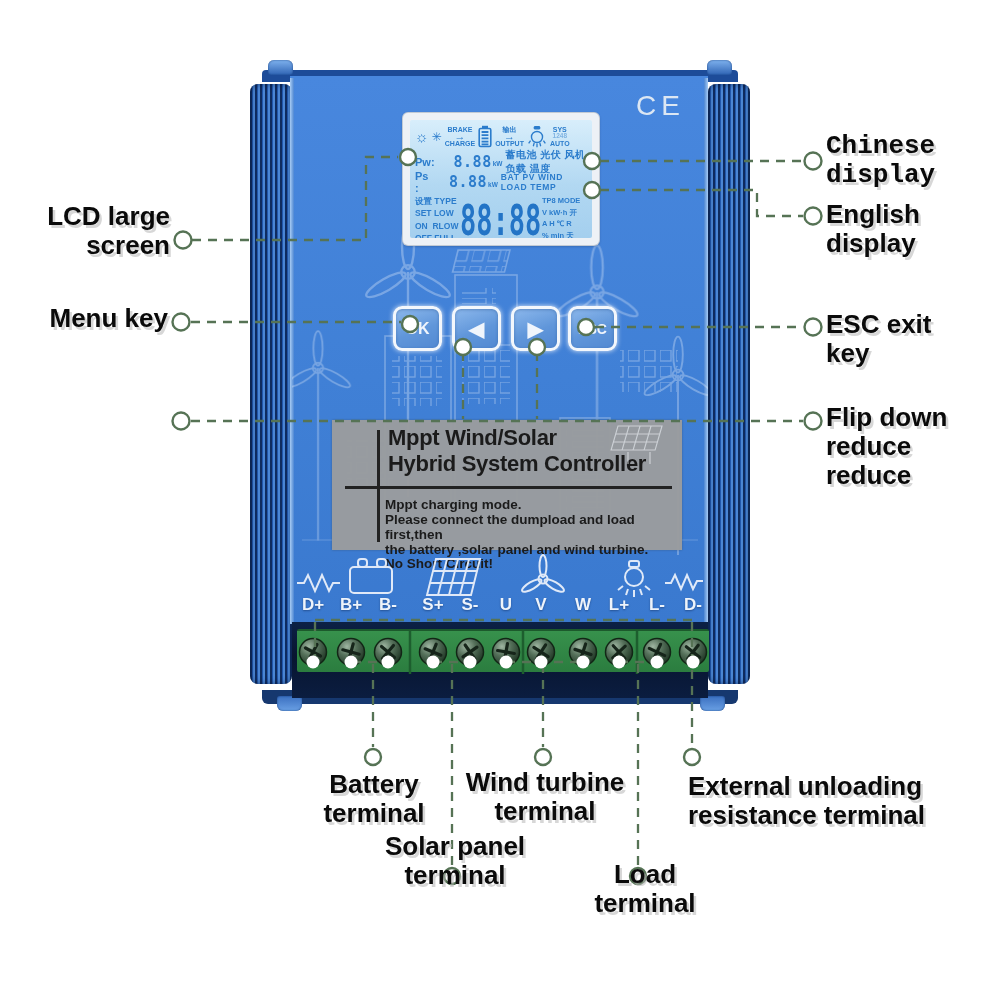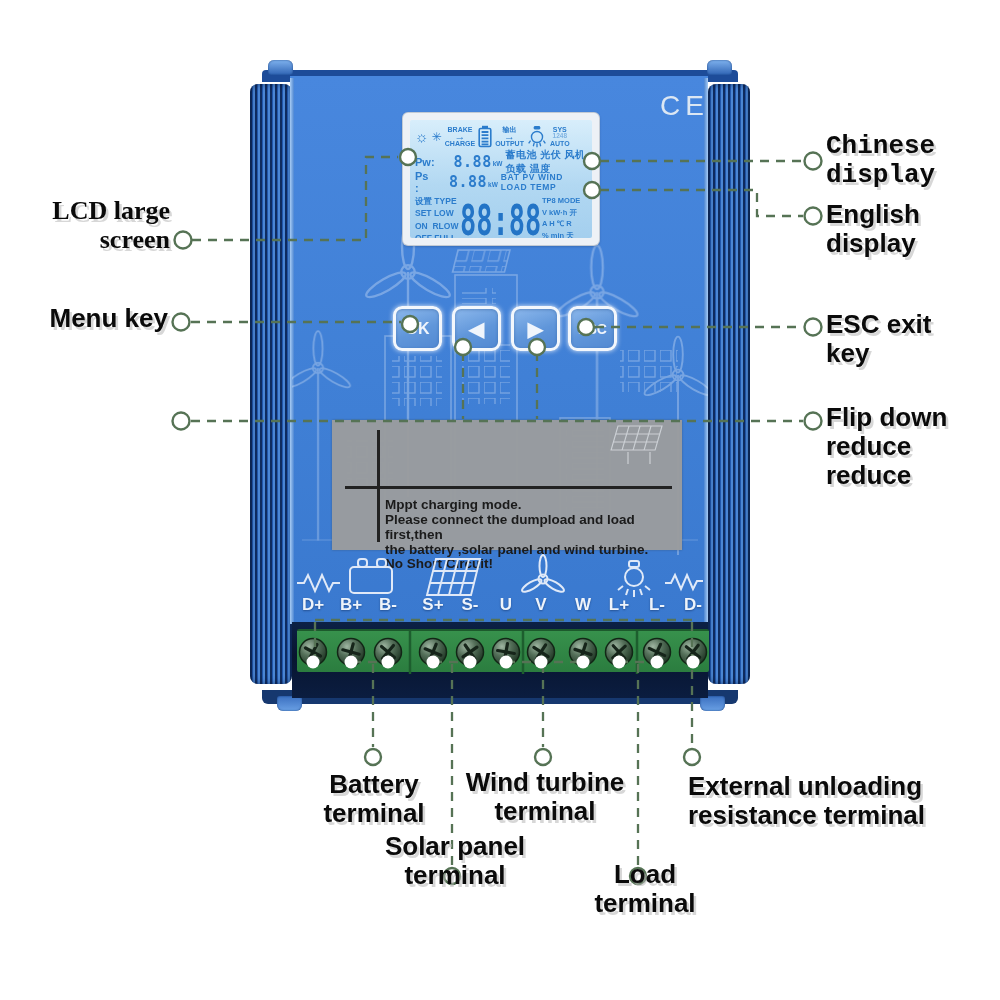--- a/index.html
+++ b/index.html
@@ -12,21 +12,21 @@
         background:linear-gradient(180deg,#7fb2ee,#2f64b4);box-shadow:inset 0 0 2px #123a7a;}
   .bump.b{border-radius:3px 3px 6px 6px;background:linear-gradient(180deg,#3a6fc0,#6aa0e4);}
   .fin{position:absolute;top:84px;width:42px;height:600px;border-radius:8px;
        background:repeating-linear-gradient(90deg,#0f2c60 0 2px,#2257ab 2px 3.5px,#4b86d4 3.5px 5px);
        box-shadow:inset 0 0 6px rgba(5,20,50,.6);}
   .face{position:absolute;left:290px;top:76px;width:418px;height:548px;
         background:linear-gradient(180deg,#4887de 0%,#4080d6 55%,#3a79cf 100%);}
   .edge{position:absolute;top:78px;width:4px;height:546px;background:linear-gradient(90deg,#a8ccf4,#4d86d2);}
   .edge.r{background:linear-gradient(90deg,#4d86d2,#a8ccf4);}
   .art{position:absolute;left:292px;top:78px;width:416px;height:544px;}
-  .ce{position:absolute;left:660px;top:90px;font-size:28px;letter-spacing:5px;color:#dce7f3;font-weight:400;}
+  .ce{position:absolute;left:636px;top:90px;font-size:28px;letter-spacing:5px;color:#dce7f3;font-weight:400;}
   
   .lcd{position:absolute;left:403px;top:113px;width:196px;height:132px;background:#edf1f6;border-radius:5px;
        box-shadow:0 0 0 1px #c2cad4,0 1px 3px rgba(10,30,70,.4);}
   .lcd-screen{position:absolute;left:7px;top:7px;width:182px;height:118px;border-radius:2px;color:#2b7ccc;
        background:linear-gradient(180deg,#d8eefb,#b2d8f2 55%,#a4cfee);overflow:hidden;}
   .lrow1{display:flex;align-items:center;gap:3px;padding:3px 2px 0 5px;height:27px;}
   .lstack{display:flex;flex-direction:column;align-items:center;line-height:1;}
   .t7{font-size:7px;font-weight:bold;}
   .t65{font-size:6.5px;font-weight:bold;}
   .larrow{font-size:11px;font-weight:bold;line-height:.55;}
@@ -195,20 +195,22 @@
     </div>
   </div>
 
   <div class="btn" style="left:393px;font-size:16px;">OK</div>
   <div class="btn" style="left:452px;font-size:20px;">◀</div>
   <div class="btn" style="left:511px;font-size:20px;">▶</div>
   <div class="btn" style="left:568px;font-size:14px;">ESC</div>
 
   <div class="sticker">
     <div class="stick-bar"></div>
+    <div class="stick-title">Mppt Wind/Solar
+Hybrid System Controller</div>
     <div class="stick-rule"></div>
     <div class="stick-body">Mppt charging mode.
 Please connect the dumpload and load first,then
 the battery ,solar panel and wind turbine.
 No Short Circuit!</div>
     <svg class="stick-art" width="64" height="44" viewBox="0 0 64 44">
       <g transform="translate(8,2) skewX(-16)" fill="none" stroke="#e9edf1" stroke-width="1.2">
         <rect width="44" height="24"></rect>
         <path d="M11 0 V24 M22 0 V24 M33 0 V24 M0 8 H44 M0 16 H44"></path>
       </g>
@@ -404,21 +406,21 @@
       <circle cx="408" cy="157" r="8"></circle>
       <circle cx="592" cy="161" r="8"></circle>
       <circle cx="592" cy="190" r="8"></circle>
       <circle cx="410" cy="324" r="8"></circle>
       <circle cx="463" cy="347" r="8"></circle>
       <circle cx="537" cy="347" r="8"></circle>
       <circle cx="586" cy="327" r="8"></circle>
     </g>
   </svg>
 
-  <div class="callout ra" style="right:830px;top:196px;font-family:Liberation Serif, serif;">LCD large
+  <div class="callout ra" style="right:830px;top:202px;">LCD large
 screen</div>
   <div class="callout ra" style="right:832px;top:304px;">Menu key</div>
   <div class="callout" style="left:826px;top:132px;font-family:Liberation Mono, monospace;">Chinese
 display</div>
   <div class="callout" style="left:826px;top:200px;">English
 display</div>
   <div class="callout" style="left:826px;top:403px;">Flip down
 reduce reduce</div>
   <div class="callout" style="left:826px;top:310px;">ESC exit
 key</div>

